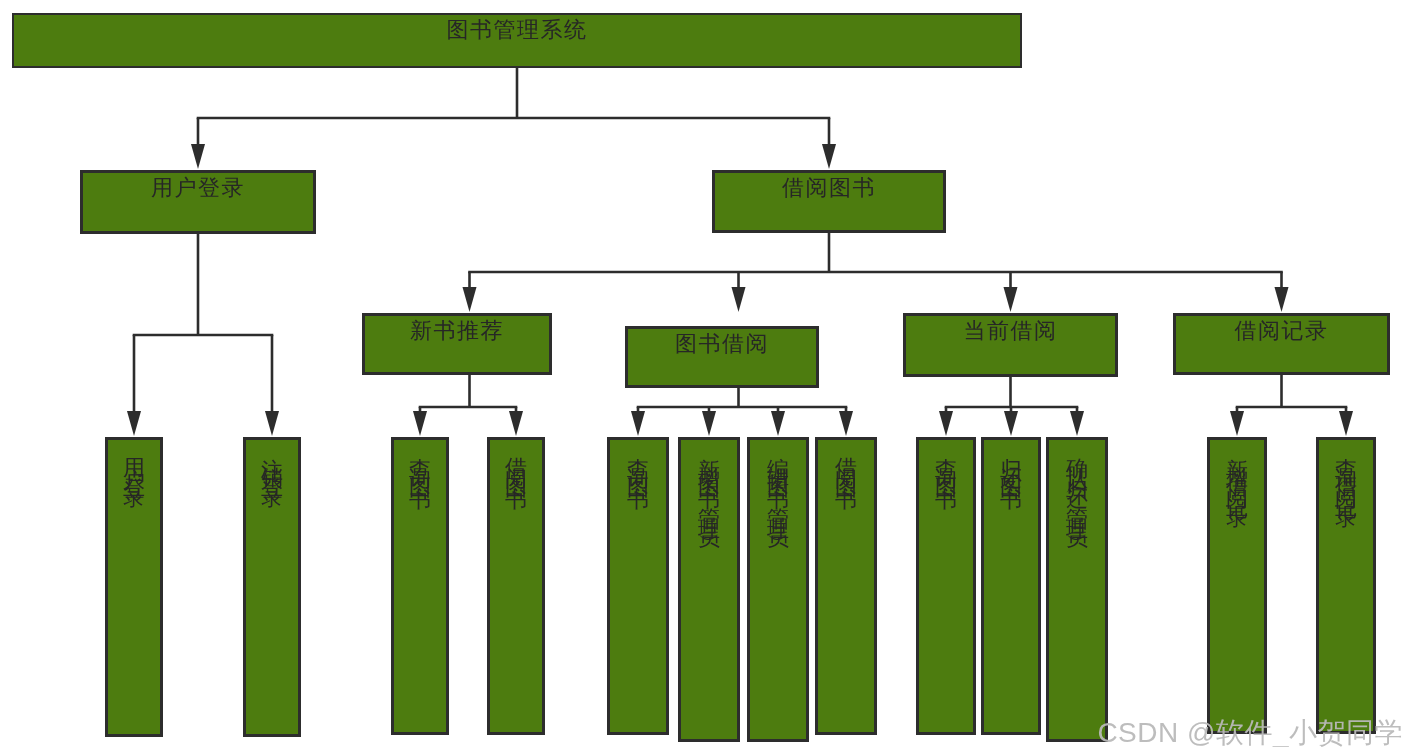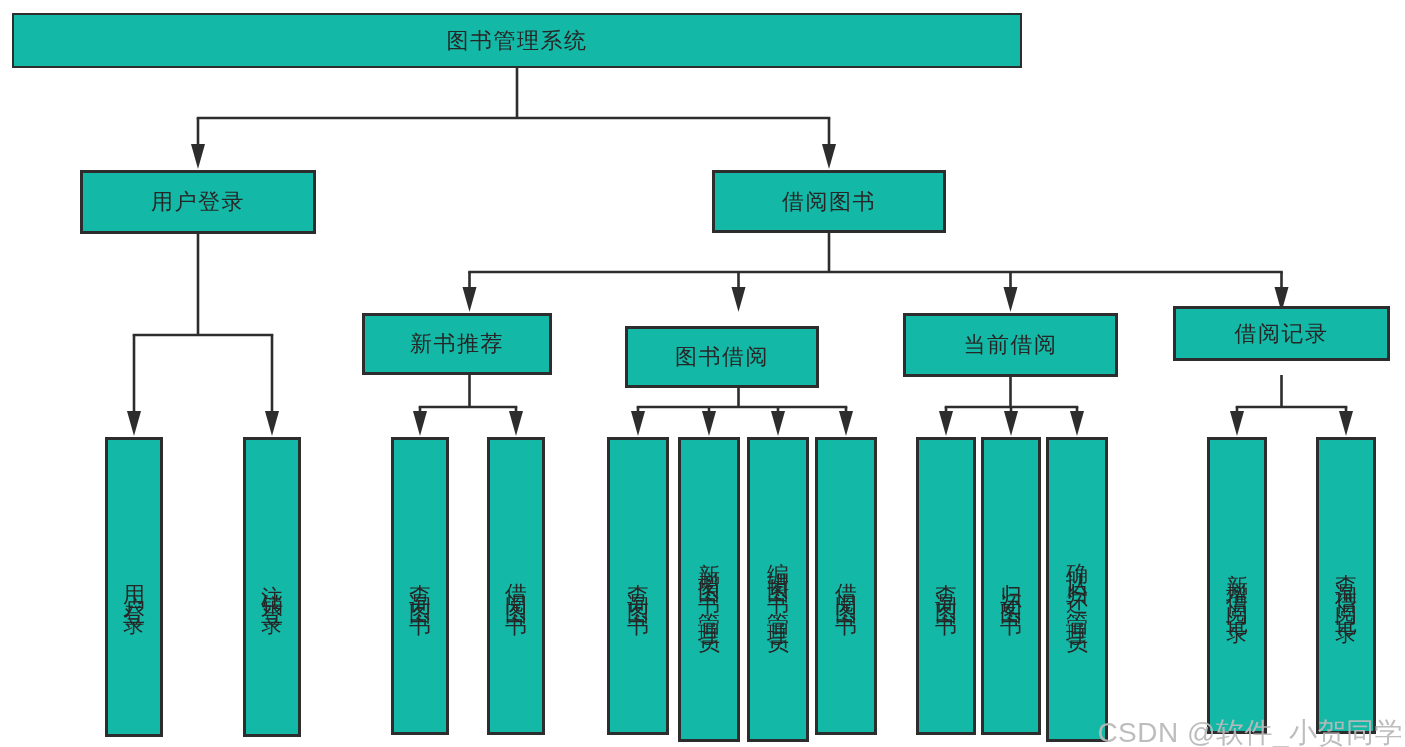--- a/index.html
+++ b/index.html
@@ -7,23 +7,23 @@
     position:relative;
     width:1405px;height:747px;
     background:#ffffff;
     font-family:"Liberation Sans","DejaVu Sans",sans-serif;
     overflow:hidden;
   }
   svg.connectors{position:absolute;left:0;top:0;width:1405px;height:747px;}
   .node{
     position:absolute;
     box-sizing:border-box;
-    background:#14b8a6;
+    background:#4d7c0f;
     border:3px solid #2d2d2d;
-    display:flex;align-items:center;justify-content:center;
+    display:flex;justify-content:center;
     color:#262626;
     z-index:2;
   }
   .node.root{border-width:2.5px;}
   .node.h .label{
     font-size:22px;
     letter-spacing:1.5px;
     white-space:nowrap;
   }
   .node.v .label{
@@ -146,21 +146,21 @@
       </div>
       <div class="node v" style="left: 916px; top: 437px; width: 60px; height: 298px;">
         <span class="label">查询图书</span>
       </div>
       <div class="node v" style="left: 981px; top: 437px; width: 60px; height: 298px;">
         <span class="label">归还图书</span>
       </div>
       <div class="node v" style="left: 1046px; top: 437px; width: 62px; height: 305px;">
         <span class="label">确认归还（管理员）</span>
       </div>
-      <div class="node h" style="left: 1173px; top: 306px; width: 217px; height: 55px;">
+      <div class="node h" style="left: 1173px; top: 313px; width: 217px; height: 62px;">
         <span class="label">借阅记录</span>
       </div>
       <div class="node v" style="left: 1207px; top: 437px; width: 60px; height: 297px;">
         <span class="label">新增借阅记录</span>
       </div>
       <div class="node v" style="left: 1316px; top: 437px; width: 60px; height: 297px;">
         <span class="label">查询借阅记录</span>
       </div>
     </div>
   <div class="watermark">CSDN @软件_小贺同学</div>

